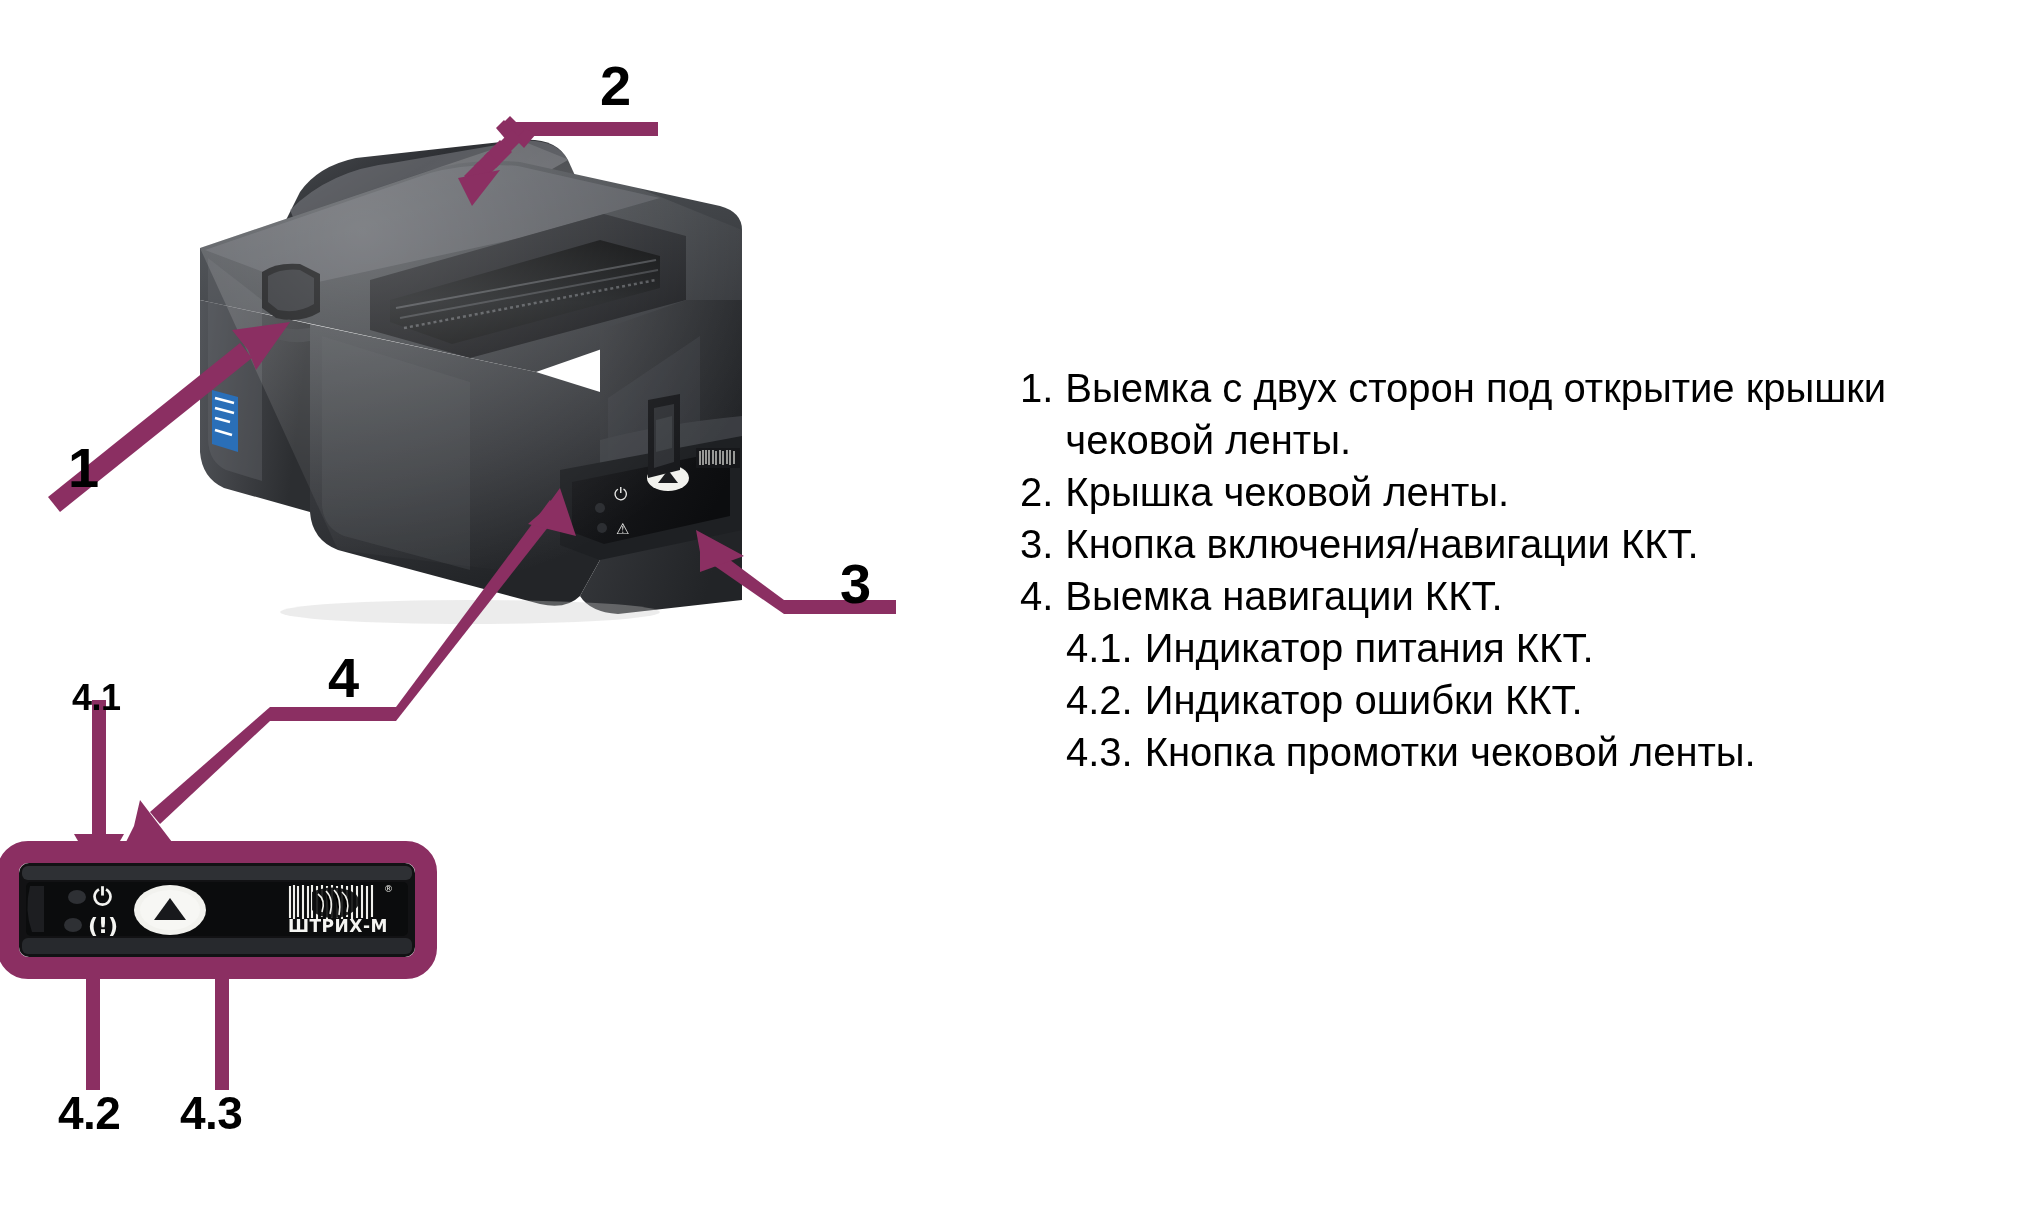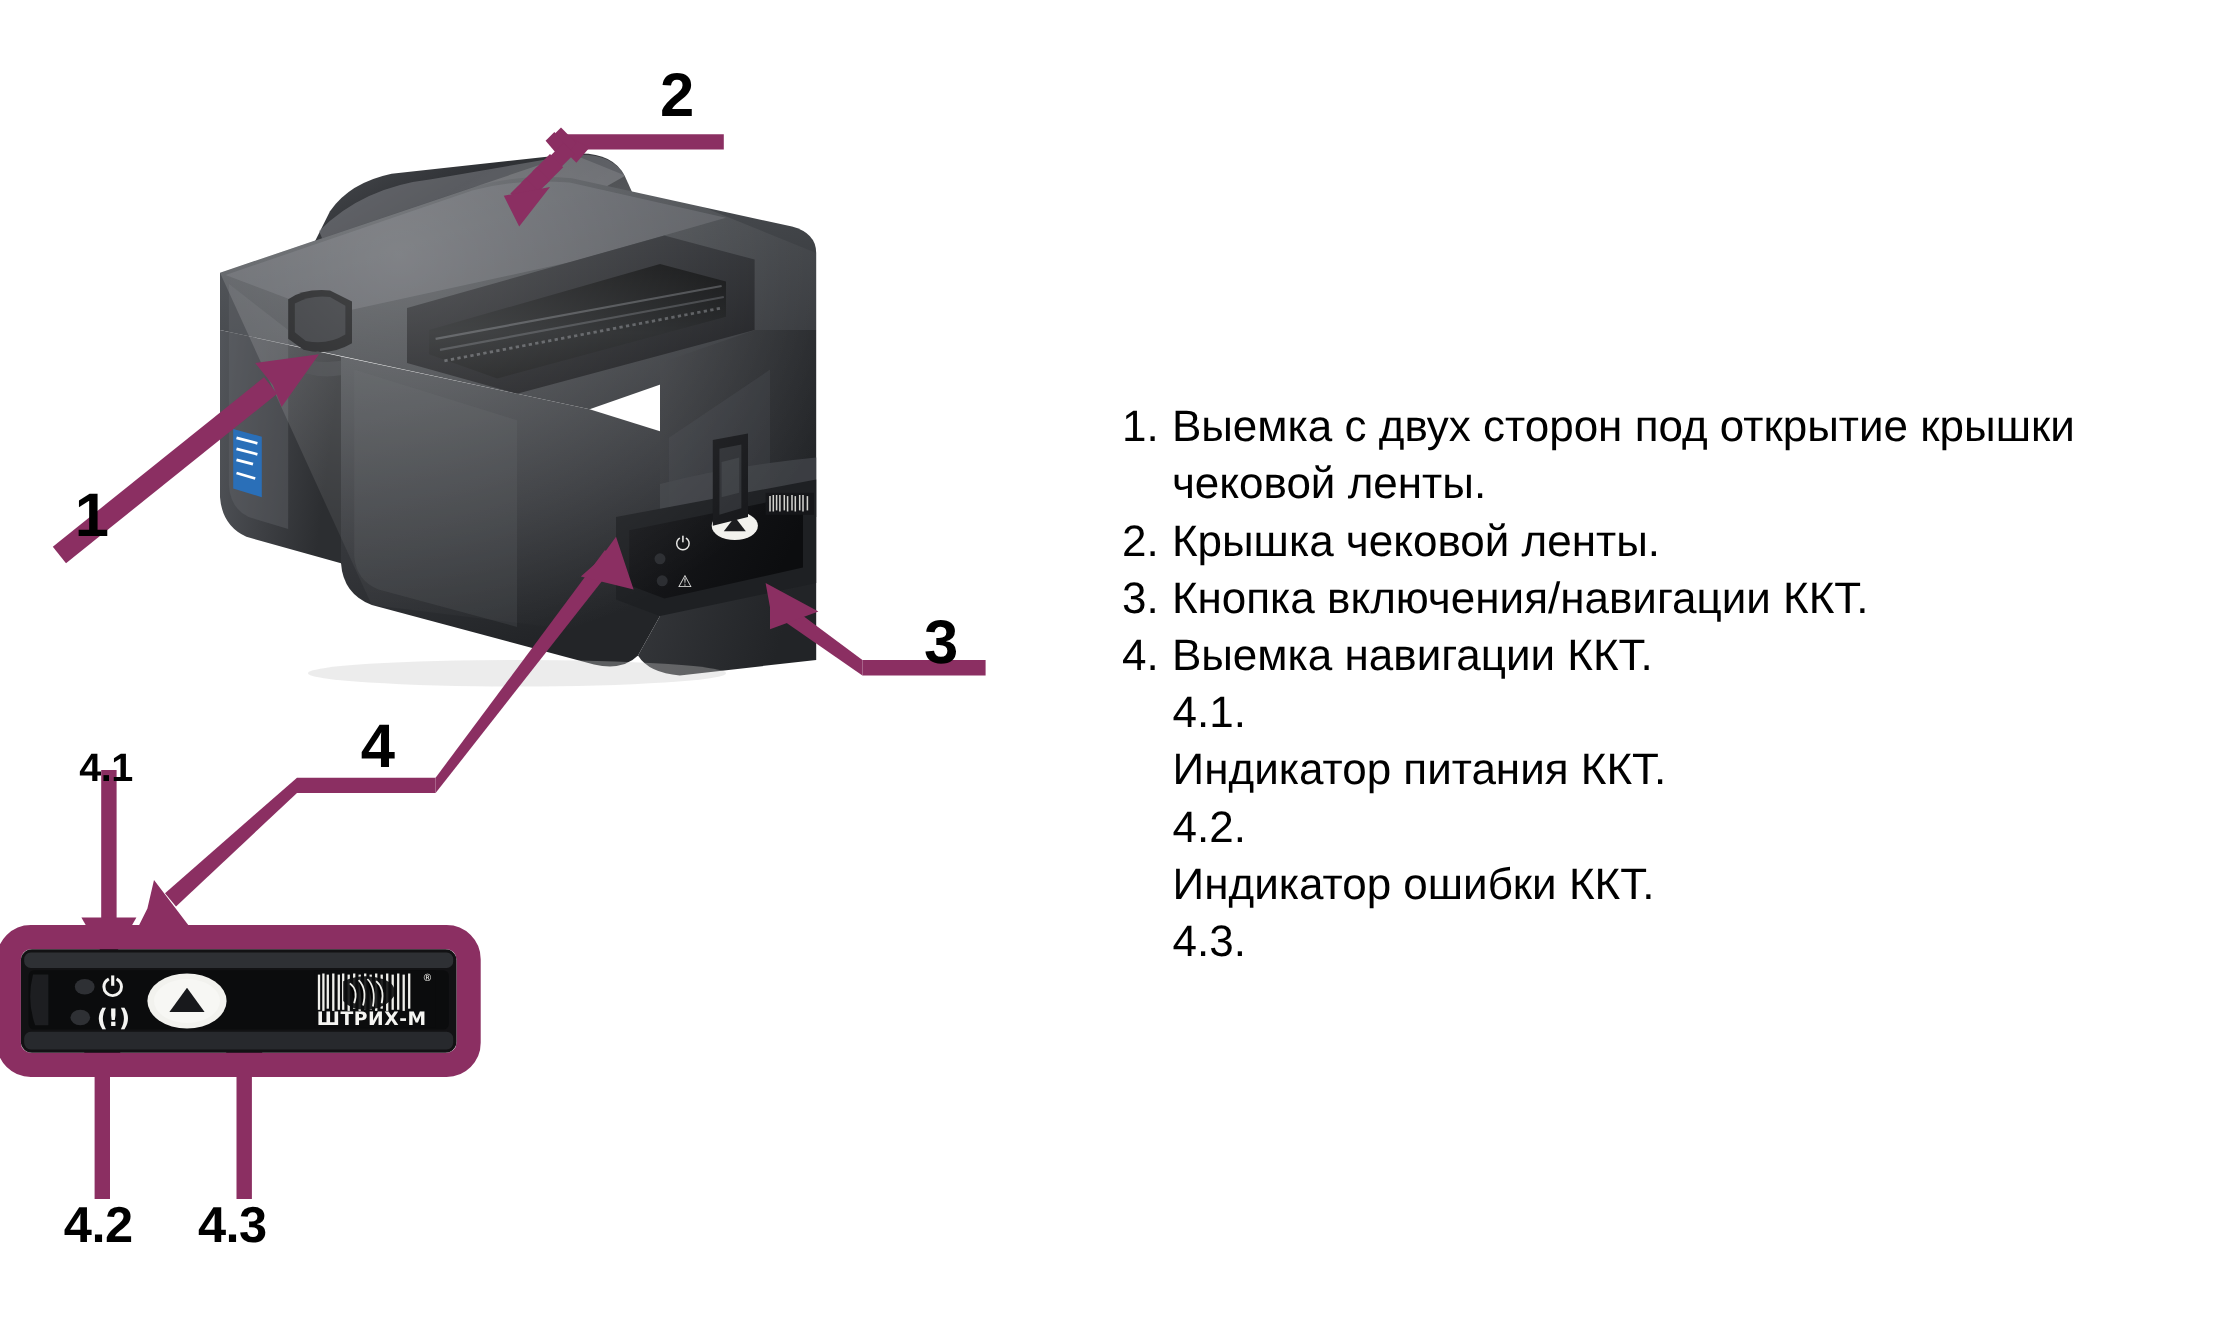--- a/index.html
+++ b/index.html
@@ -36,21 +36,21 @@
   .leg-row{
     display:flex;
     align-items:flex-start;
     font-size:40px;
     line-height:1.30;
     color:#000;
     font-family:"Liberation Sans", sans-serif;
     white-space:pre-wrap;
   }
   .leg-row.lvl1{ padding-left:0px; }
-  .leg-row.lvl2{ padding-left:46px;flex-direction:column; }
+  .leg-row.lvl2{ padding-left:46px; }
   .leg-num{ flex:0 0 auto; padding-right:12px; }
   .leg-txt{ flex:1 1 auto; }
 </style>
 </head>
 <body>
 
 <div id="stage">
 
   <svg id="art" viewBox="0 0 2024 1214">
     <defs>
@@ -353,16 +353,17 @@
     <div class="leg-row lvl2">
       <span class="leg-num">4.1.</span>
       <span class="leg-txt">Индикатор питания ККТ.</span>
     </div>
     <div class="leg-row lvl2">
       <span class="leg-num">4.2.</span>
       <span class="leg-txt">Индикатор ошибки ККТ.</span>
     </div>
     <div class="leg-row lvl2">
       <span class="leg-num">4.3.</span>
+      <span class="leg-txt">Кнопка промотки чековой ленты.</span>
     </div>
   </div>
 
 </div>
 
 </body></html>

